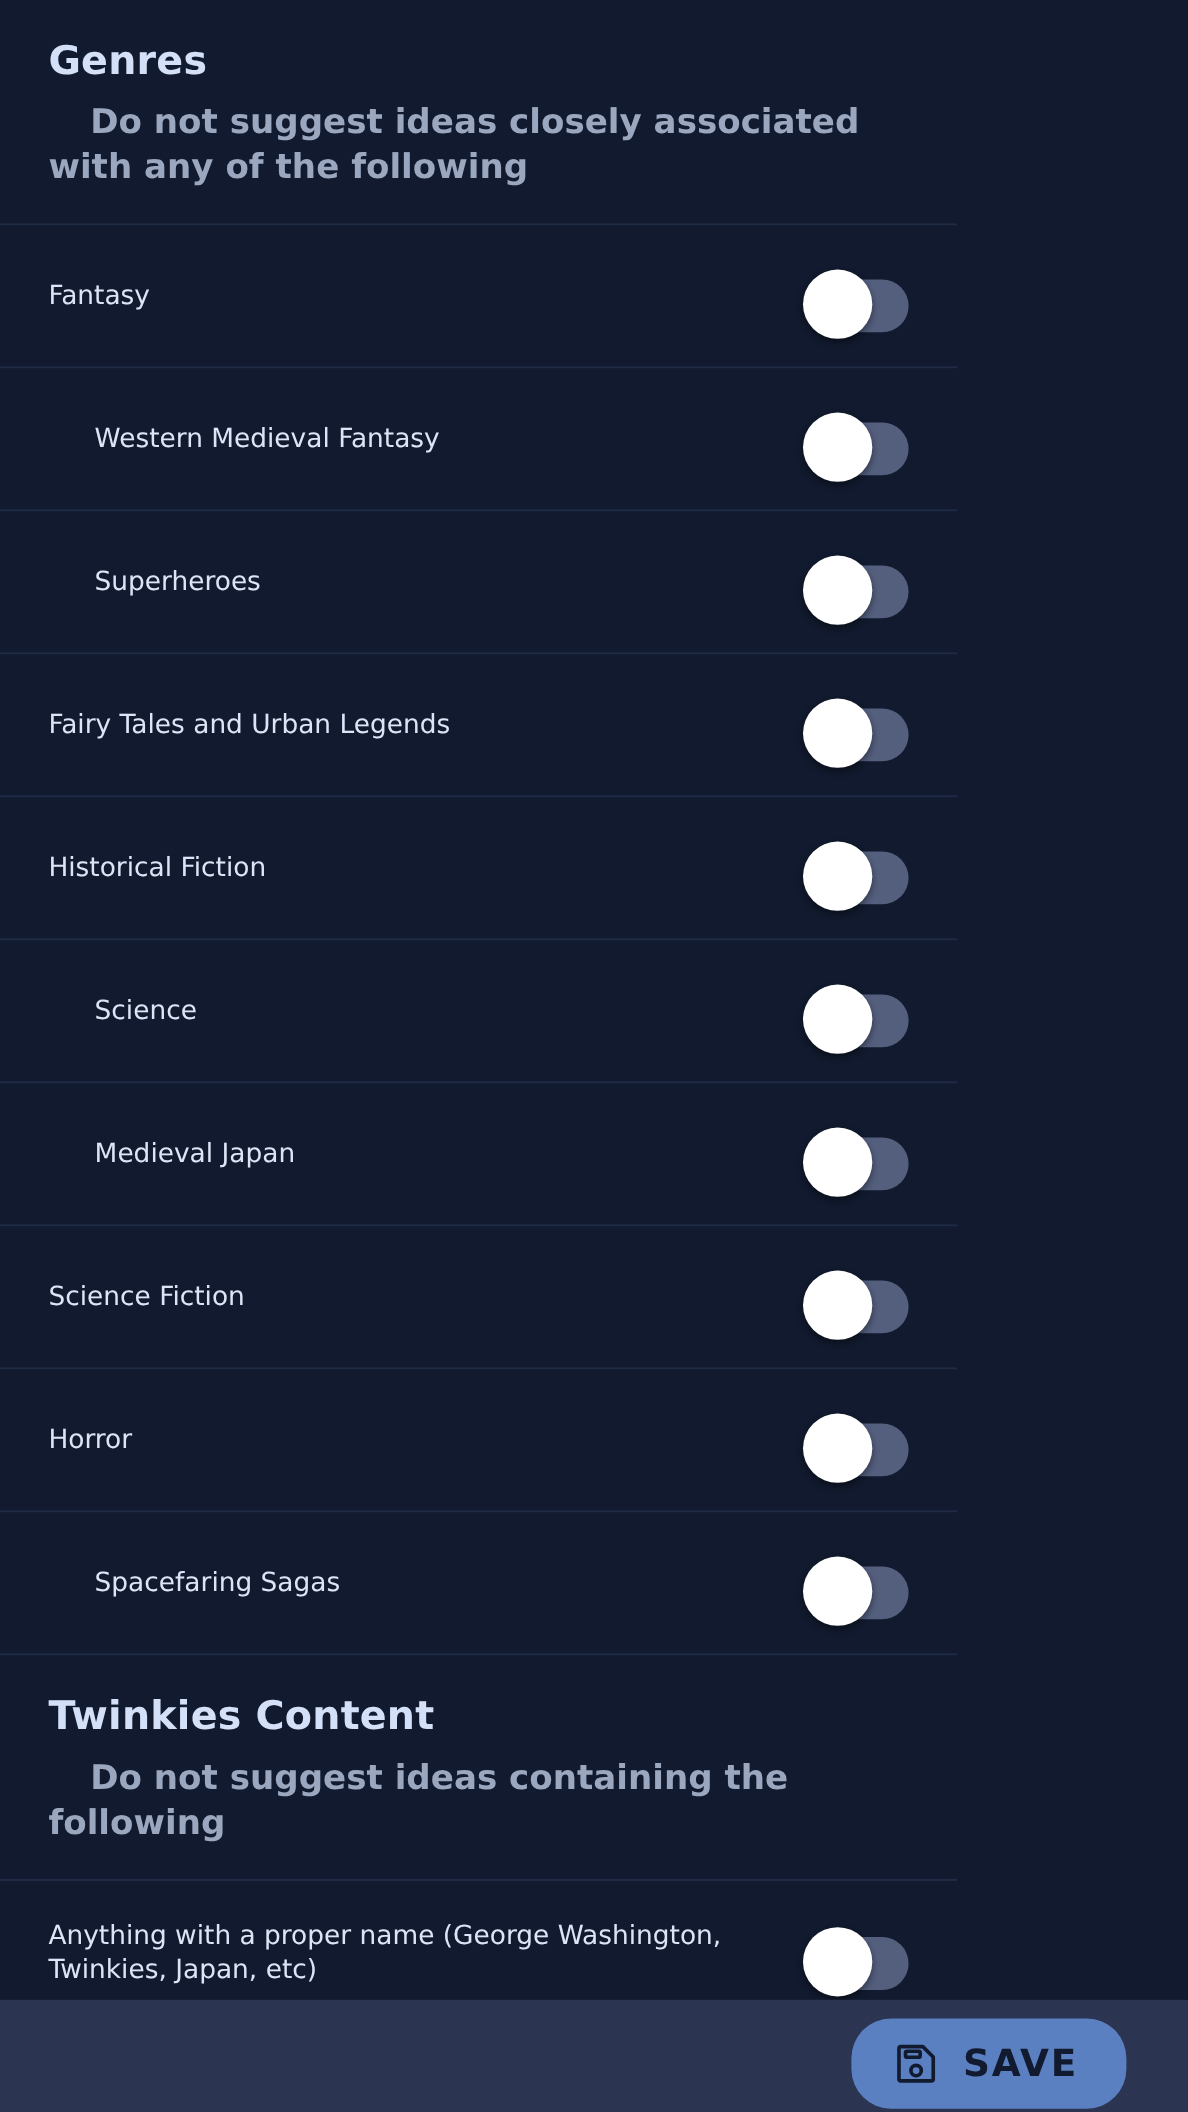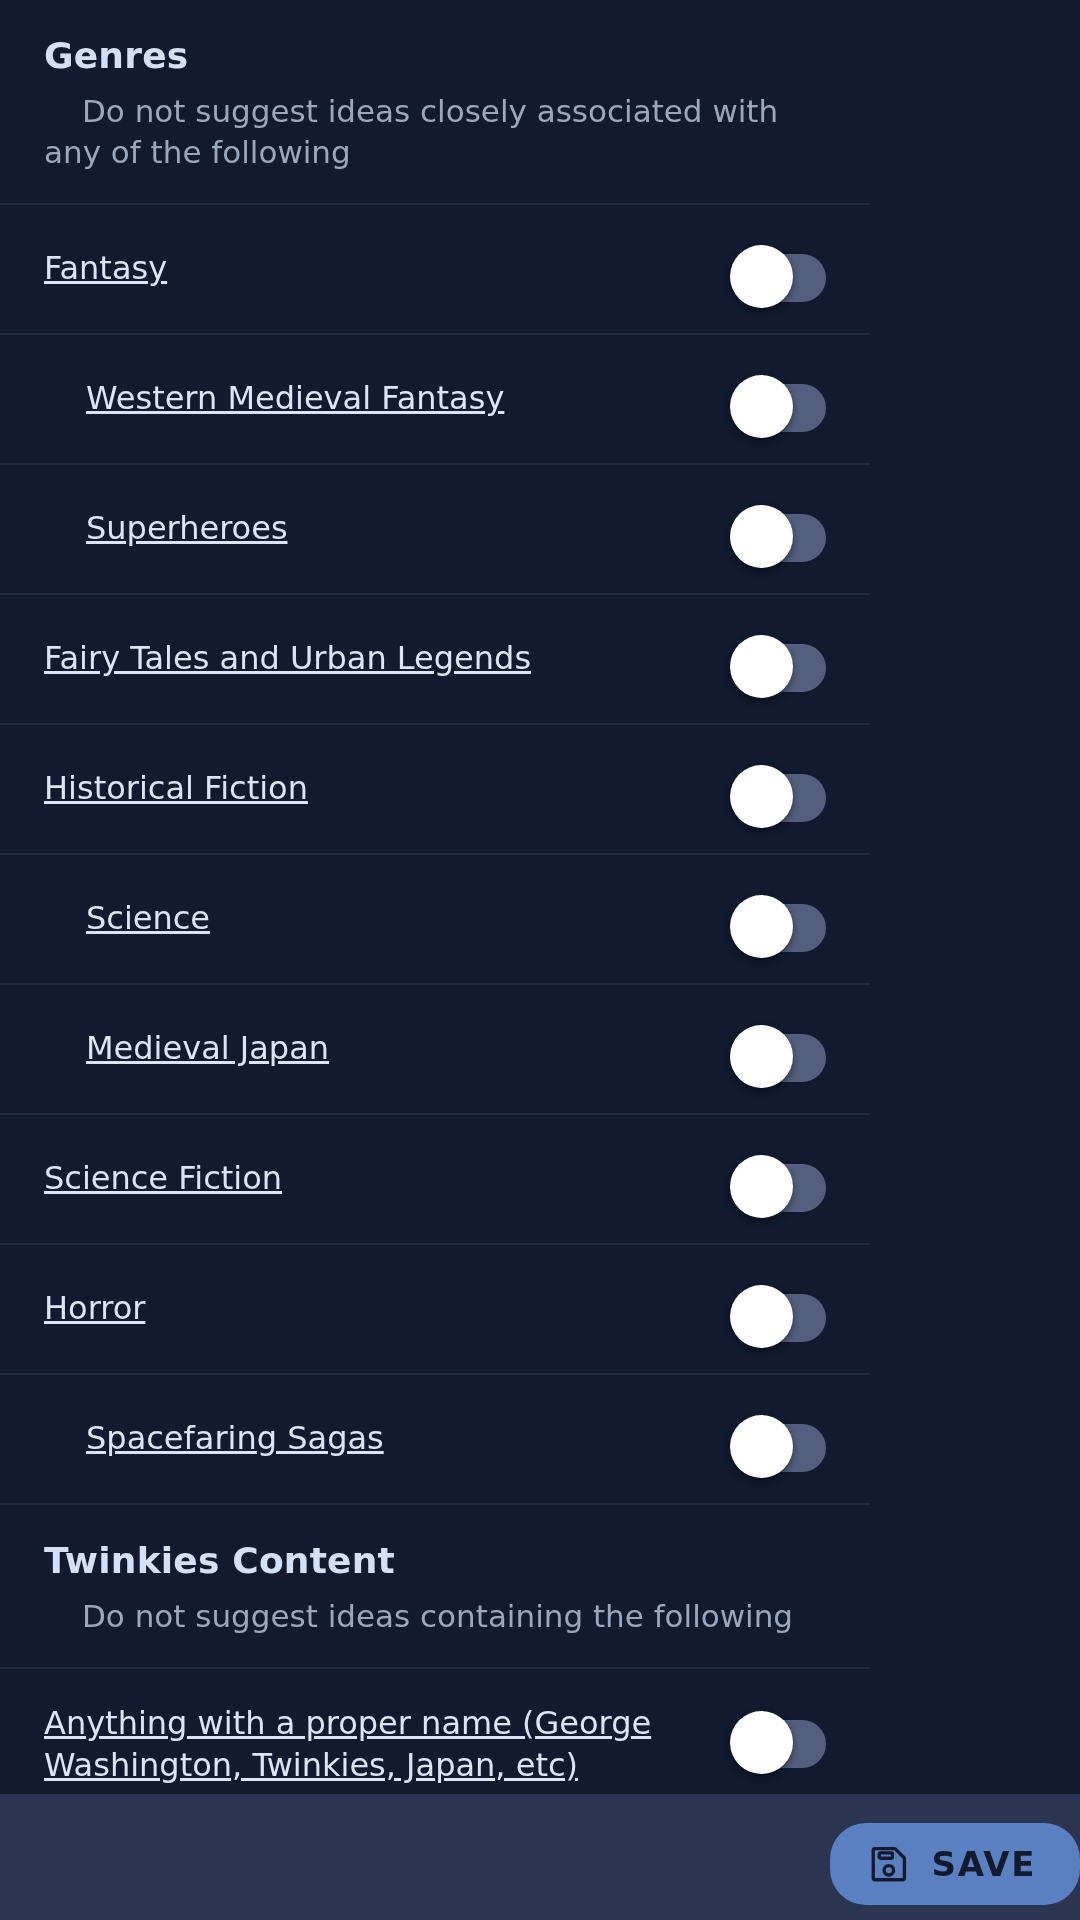--- a/index.html
+++ b/index.html
@@ -36,44 +36,44 @@
     color: #d4e0f7;
     line-height: 1.2;
     letter-spacing: 0.2px;
   }
   .section-subtitle {
     font-size: 31px;
     color: #9aa7bf;
     line-height: 1.32;
     margin-top: 14px;
     text-indent: 38px;
+    font-weight: bold;
   }
 
   
   .setting-row {
     display: flex;
     align-items: center;
     justify-content: space-between;
     min-height: 130px;
     box-sizing: border-box;
     padding: 10px 44px 10px 44px;
     border-bottom: 2px solid #1f2b45;
     background: #111a2e;
   }
   .setting-row.indent .row-label {
     padding-left: 42px;
   }
   .row-label {
-    font-size: 32px;
+    font-size: 24px;
     color: #dce4f5;
     line-height: 1.3;
     flex: 1 1 auto;
     padding-right: 40px;
     max-width: 800px;
-    text-decoration: underline;
   }
 
   
   .toggle {
     position: relative;
     flex: 0 0 auto;
     width: 96px;
     height: 48px;
     display: block;
   }
@@ -112,25 +112,26 @@
   .setting-row.clipped .toggle {
     margin-top: 8px;
   }
 
   
   #bottom-bar {
     position: absolute;
     left: 0;
     bottom: 0;
     width: 1080px;
-    height: 126px;
+    height: 102px;
     background: #2b3450;
     display: flex;
     align-items: center;
     justify-content: flex-end;
+    padding-right: 56px;
     box-sizing: border-box;
   }
   #save-button {
     display: flex;
     align-items: center;
     gap: 22px;
     background: #5b80c2;
     border: none;
     border-radius: 36px;
     padding: 20px 44px 20px 38px;

